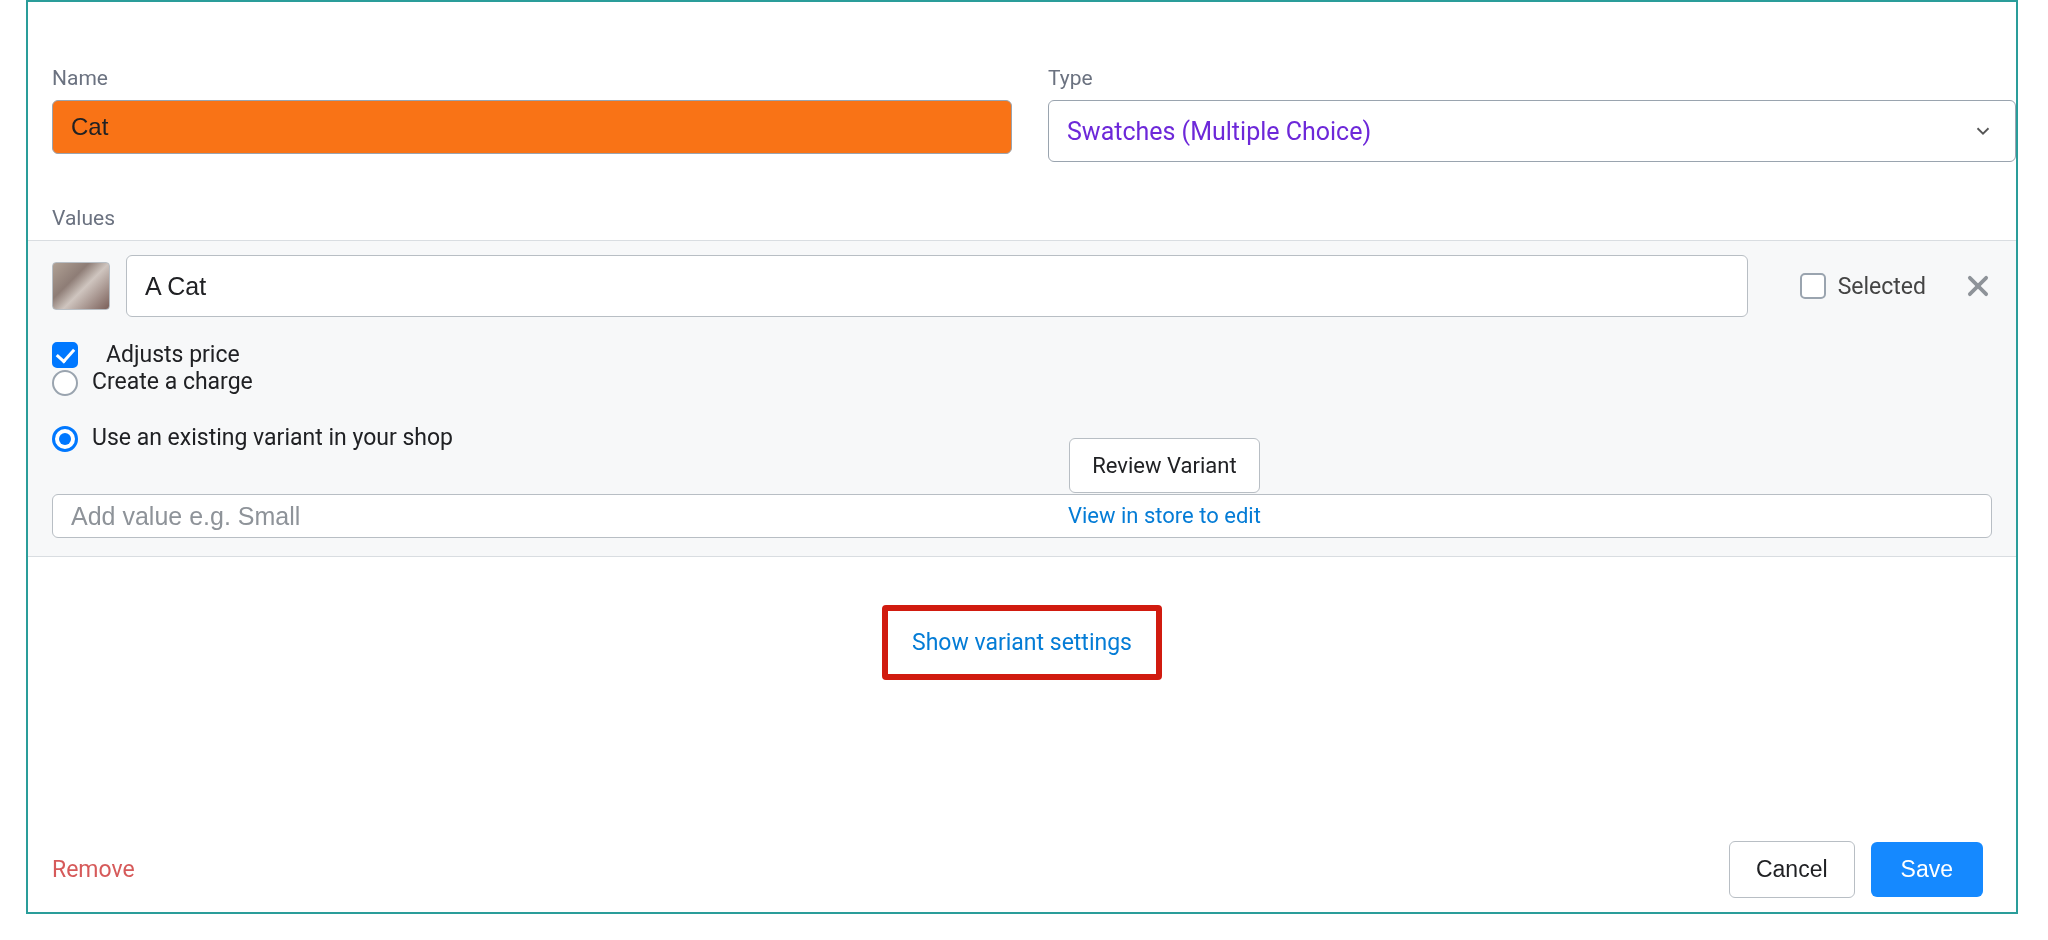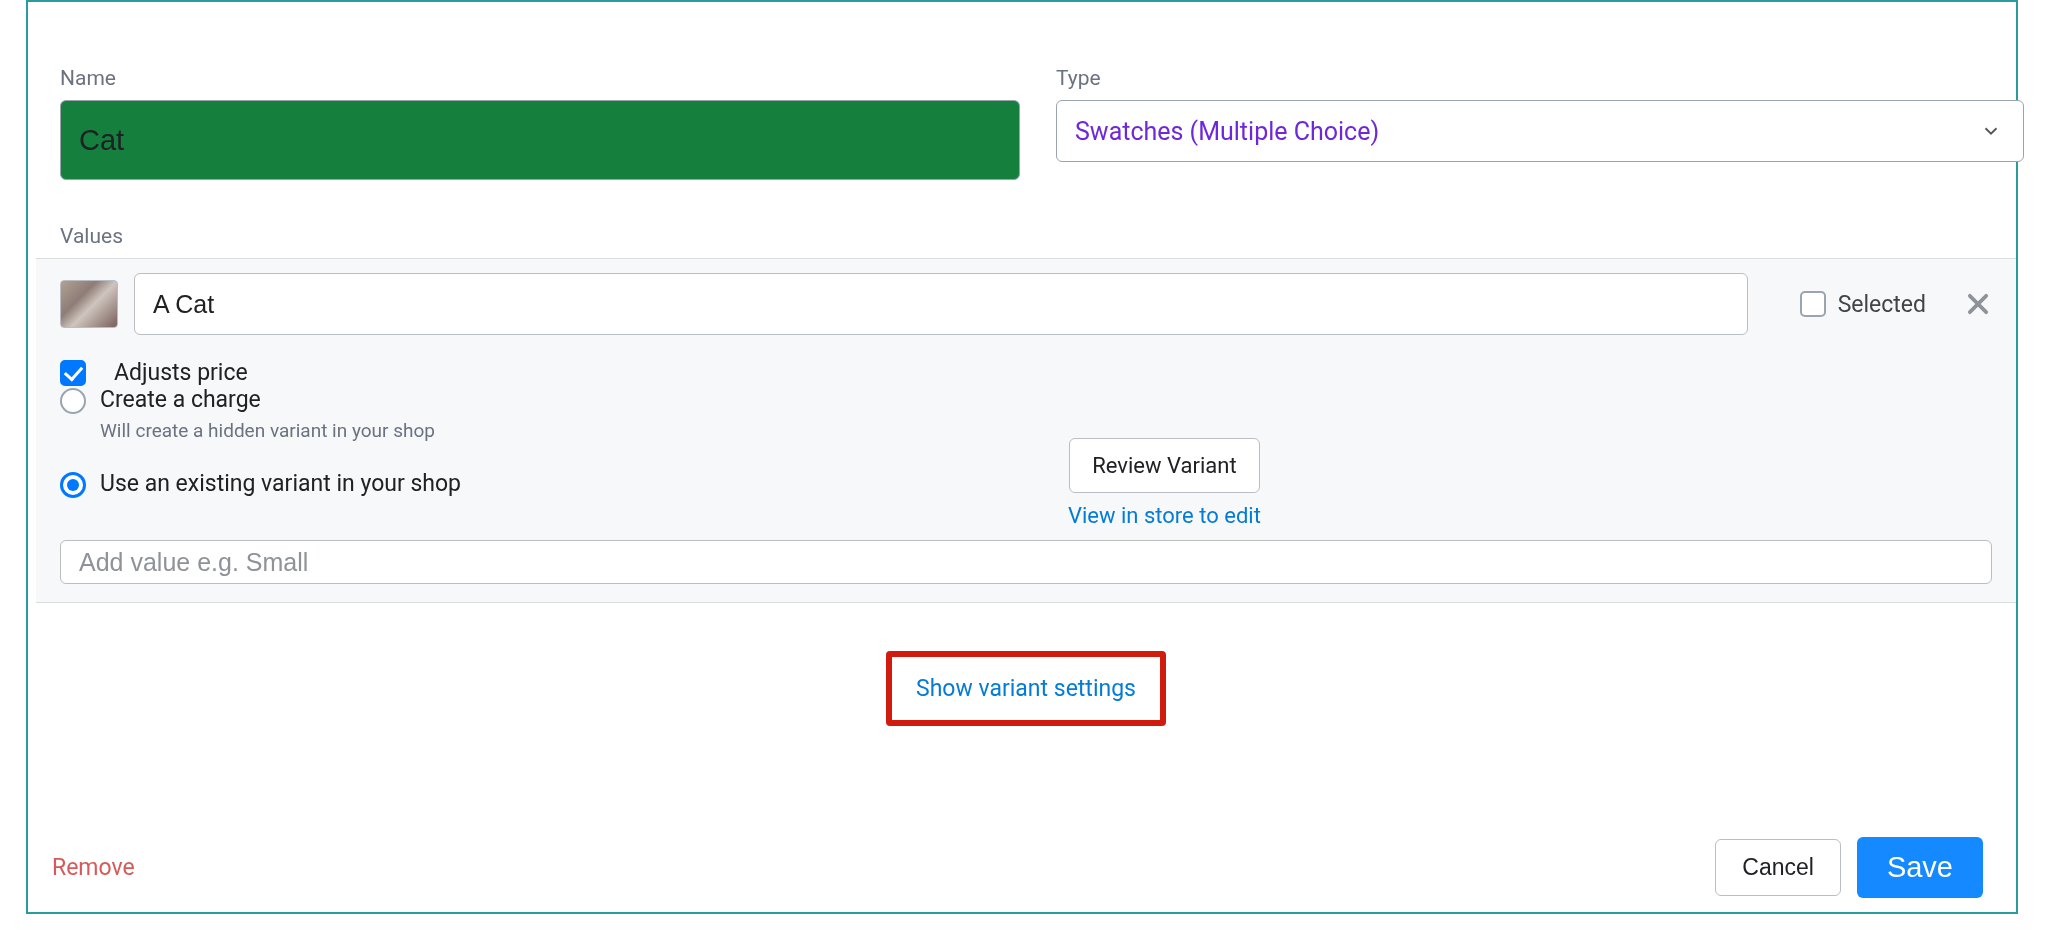--- a/index.html
+++ b/index.html
@@ -18,44 +18,44 @@
     padding-right: 30px;
   }
   .panel {
     border: 2px solid #2a9d9a;
     background: #fff;
     padding: 0;
     position: relative;
     height: 914px;
   }
   .panel-inner {
-    padding: 64px 24px 0 32px;
+    padding: 64px 24px 0 24px;
   }
   .row-top {
     display: flex;
     gap: 36px;
   }
   .field-group {
     display: flex;
     flex-direction: column;
   }
   .field-label {
     font-size: 21px;
     color: #6b7280;
     margin-bottom: 10px;
   }
   .text-input {
-    height: 80px;
+    height: 54px;
     border: 1px solid #9aa4af;
     border-radius: 6px;
     padding: 0 18px;
-    font-size: 29px;
+    font-size: 24px;
     color: #202124;
     outline: none;
-    background: #15803d;
+    background: #f97316;
   }
   .name-group { flex: 0 0 960px; }
   .type-group { flex: 0 0 968px; }
   .select-wrap {
     position: relative;
   }
   .select-field {
     width: 100%;
     height: 62px;
     border: 1px solid #9aa4af;
@@ -300,21 +300,21 @@
     font-size: 23px;
     color: #202124;
     background: #fff;
     cursor: pointer;
     margin-right: 16px;
   }
   .btn-primary {
     padding: 14px 30px;
     border: none;
     border-radius: 6px;
-    font-size: 29px;
+    font-size: 23px;
     color: #fff;
     background: #1589ff;
     cursor: pointer;
   }
 </style>
 </head>
 <body>
 
 <div class="page-wrap">
   <div class="panel">
@@ -362,21 +362,20 @@
         <div class="sub-controls">
           <div class="inline-check">
             <div class="chk checked"></div>
             <span class="lbl">Adjusts price</span>
           </div>
 
           <div class="radio-row">
             <div class="radio"></div>
             <div class="radio-texts">
               <div class="title">Create a charge</div>
-              <div class="hint">Will create a hidden variant in your shop</div>
             </div>
           </div>
 
           <div class="radio-row" style="margin-top:28px;">
             <div class="radio selected"></div>
             <div class="radio-texts">
               <div class="title">Use an existing variant in your shop</div>
             </div>
           </div>
         </div>

